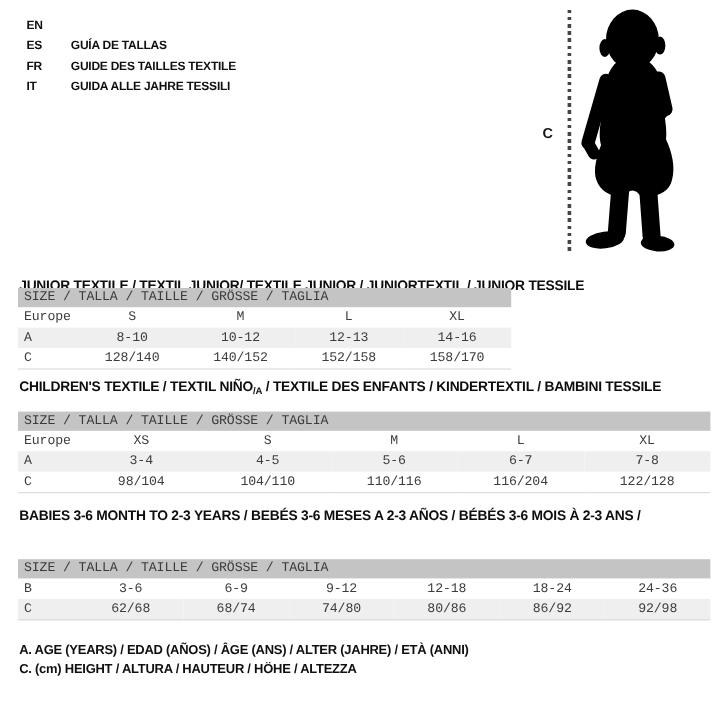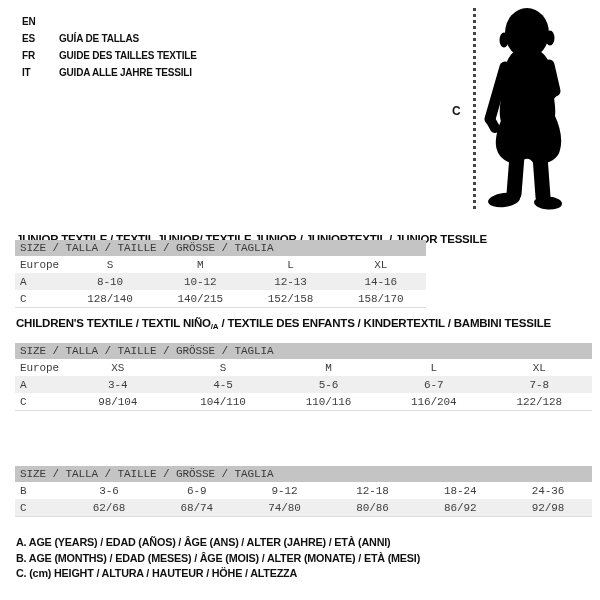--- a/index.html
+++ b/index.html
@@ -105,21 +105,21 @@
     <tr class="alt">
       <td>A</td>
       <td>8-10</td>
       <td>10-12</td>
       <td>12-13</td>
       <td>14-16</td>
     </tr>
     <tr>
       <td>C</td>
       <td>128/140</td>
-      <td>140/215</td>
+      <td>140/152</td>
       <td>152/158</td>
       <td>158/170</td>
     </tr>
   </tbody>
 </table>
 
 <div class="tbl-title t2-title"><span>CHILDREN'S TEXTILE / TEXTIL NIÑO</span><span class="sub">/A</span><span> / TEXTILE DES ENFANTS / KINDERTEXTIL / BAMBINI TESSILE</span></div>
 <table class="size-table t2">
   <colgroup>
       <col class="col-label">
@@ -154,20 +154,21 @@
       <td>98/104</td>
       <td>104/110</td>
       <td>110/116</td>
       <td>116/204</td>
       <td>122/128</td>
     </tr>
   </tbody>
 </table>
 
 <div class="tbl-title t3-title">
+  <div>BABIES 3-6 MONTH TO 2-3 YEARS / BEBÉS 3-6 MESES A 2-3 AÑOS / BÉBÉS 3-6 MOIS À 2-3 ANS /</div>
 </div>
 <table class="size-table t3">
   <colgroup>
       <col class="col-label">
       <col>
       <col>
       <col>
       <col>
       <col>
       <col>
@@ -192,15 +193,14 @@
       <td>74/80</td>
       <td>80/86</td>
       <td>86/92</td>
       <td>92/98</td>
     </tr>
   </tbody>
 </table>
 
 <div class="footnotes">
   <div class="footnote">A. AGE (YEARS) / EDAD (AÑOS) / ÂGE (ANS) / ALTER (JAHRE) / ETÀ (ANNI)</div>
-  <div class="footnote">B. AGE (MONTHS) / EDAD (MESES) / ÂGE (MOIS) / ALTER (MONATE) / ETÀ (MESI)</div>
   <div class="footnote">C. (cm) HEIGHT / ALTURA / HAUTEUR / HÖHE / ALTEZZA</div>
 </div>
 
 </body></html>

